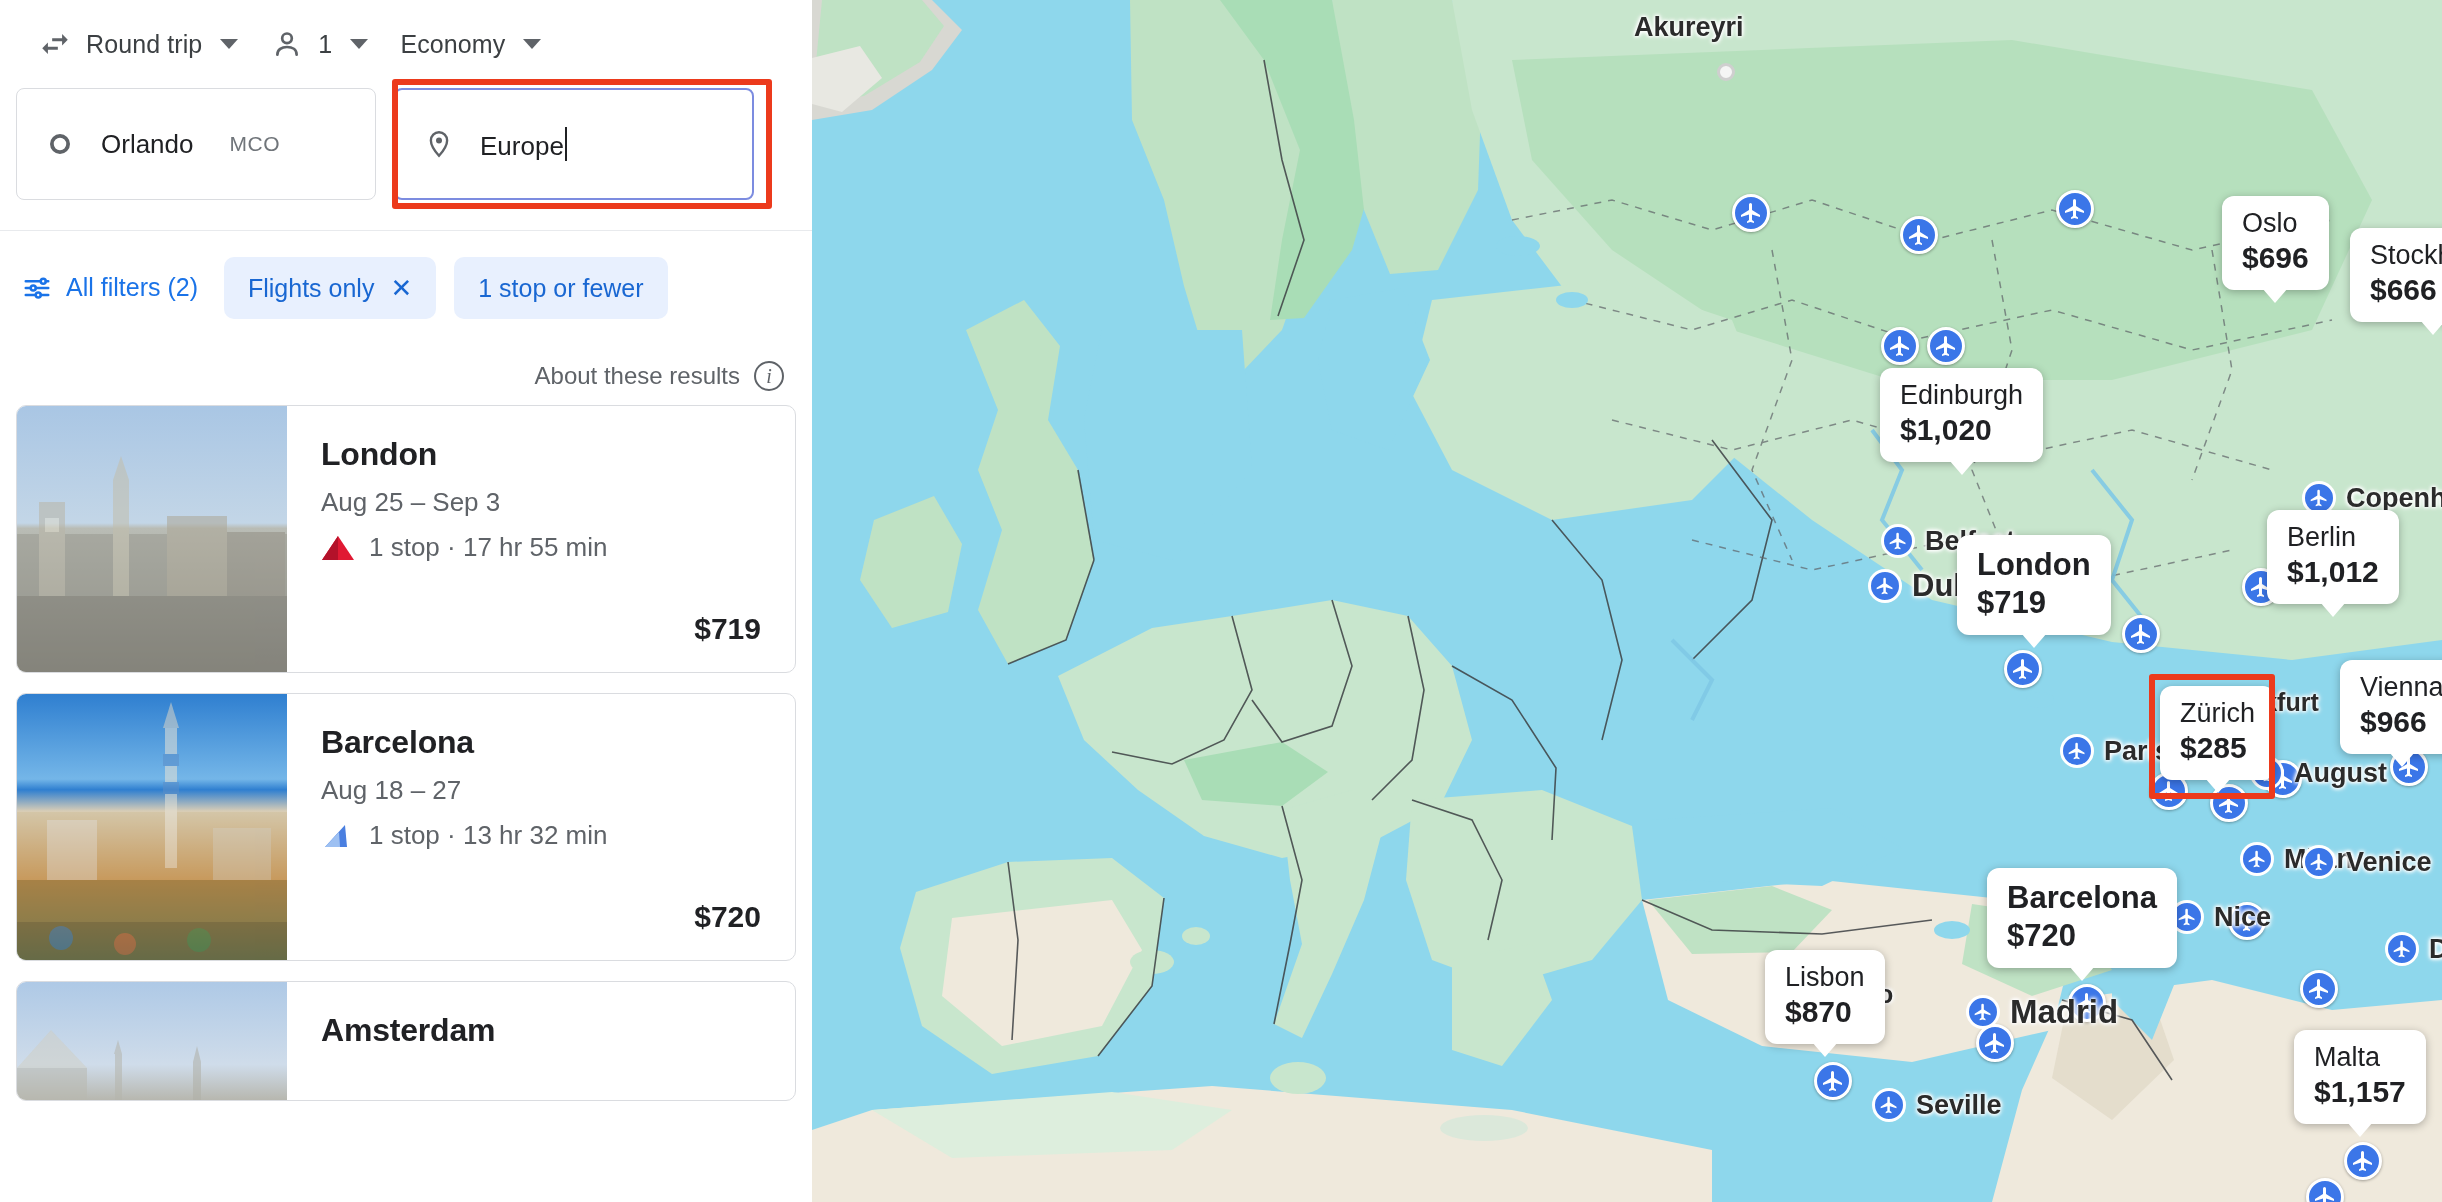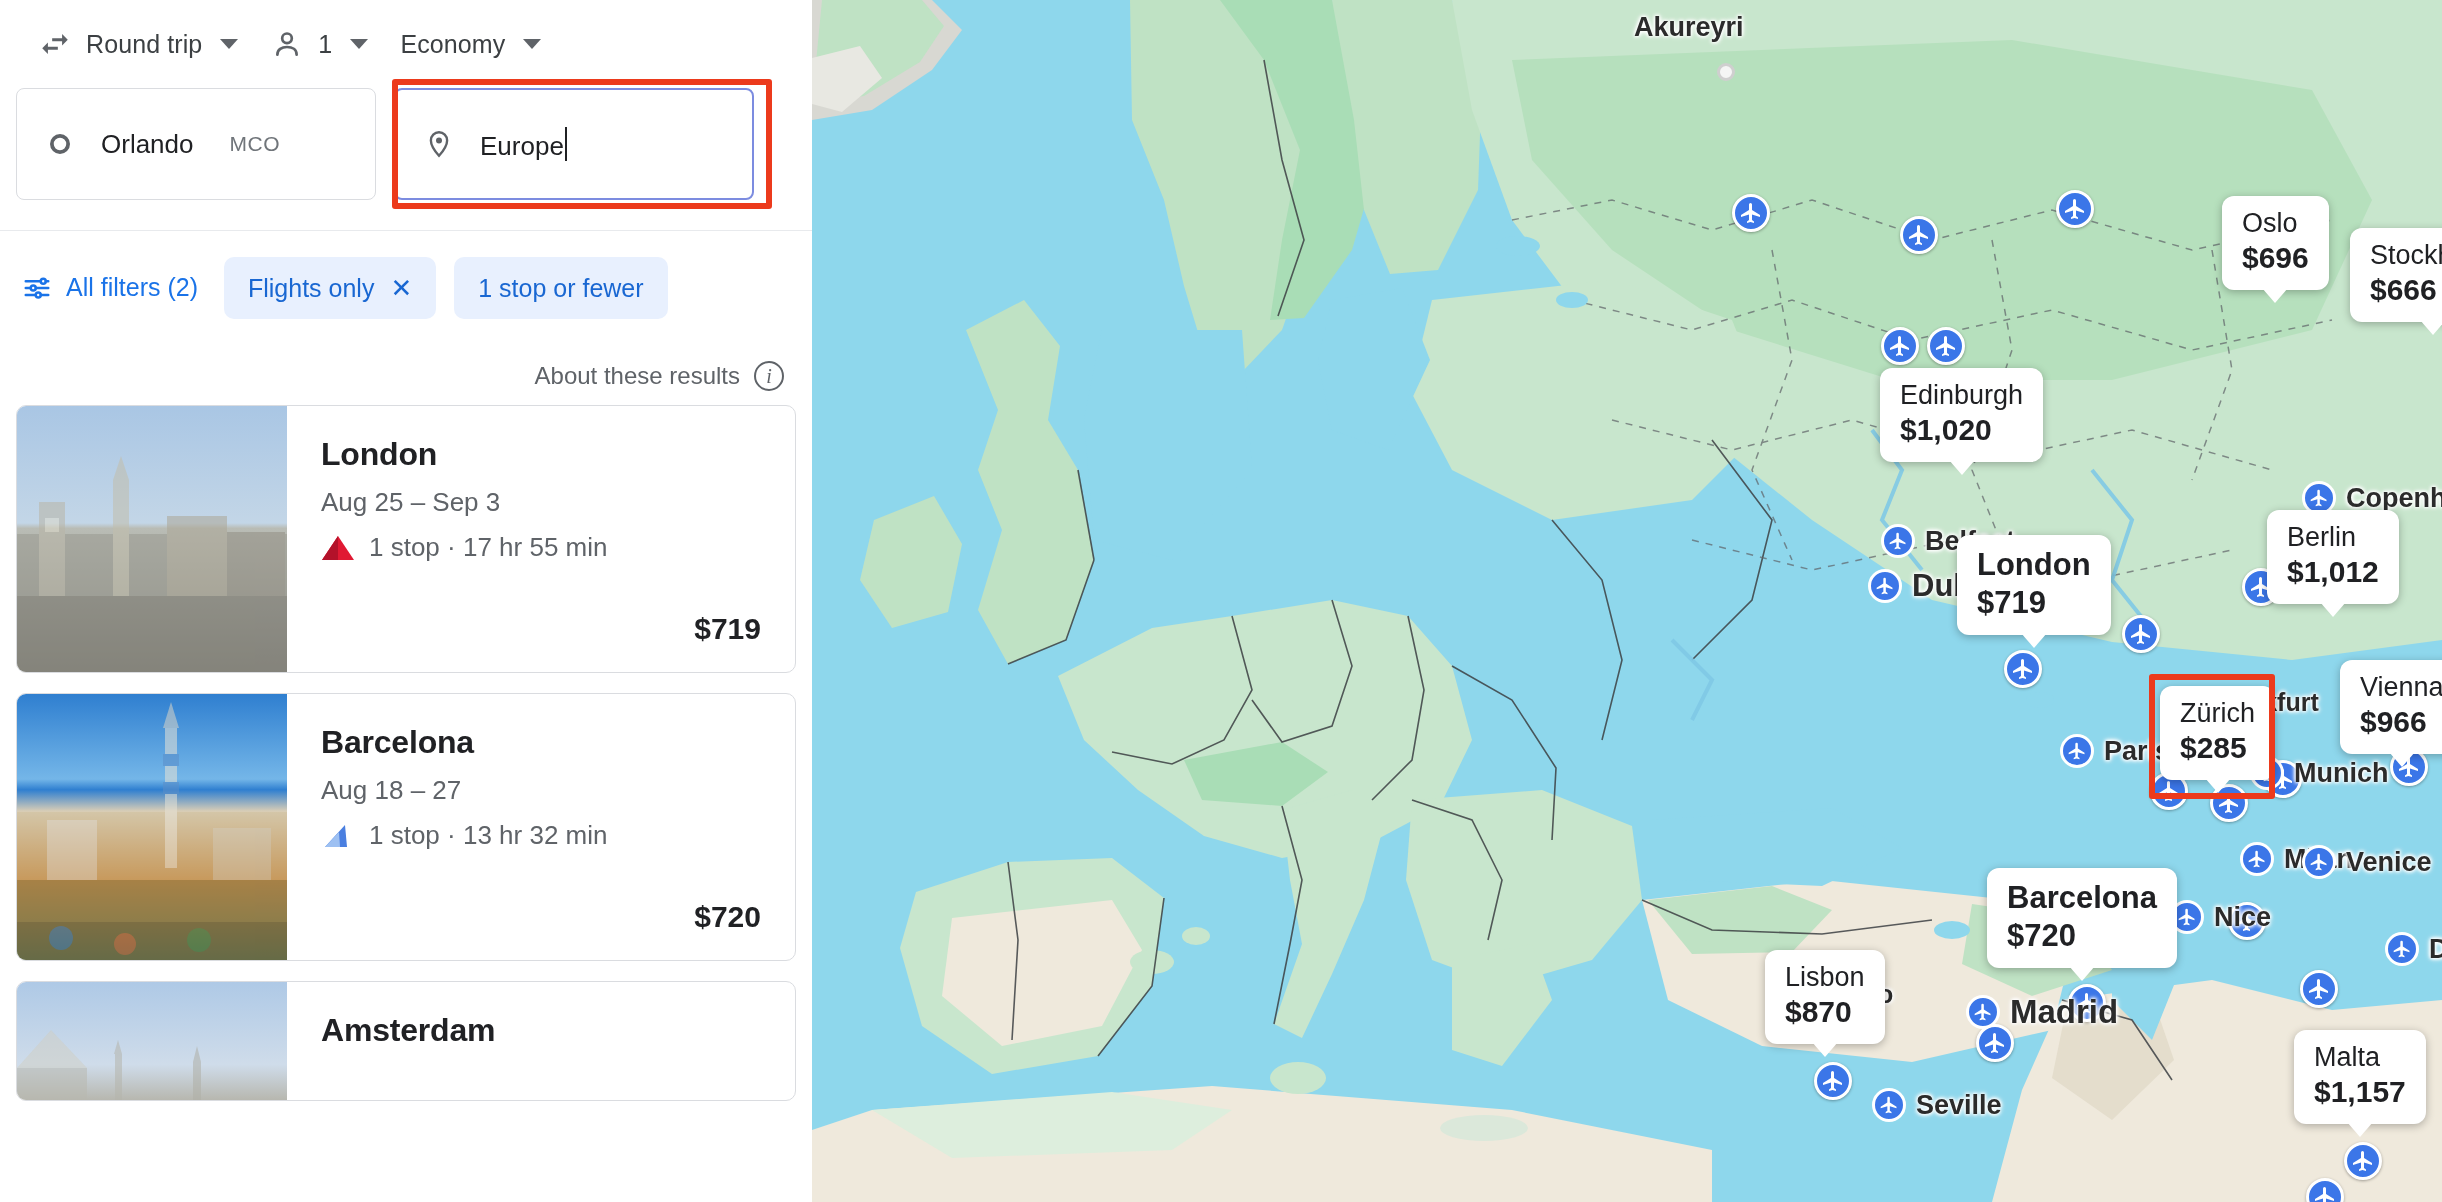--- a/index.html
+++ b/index.html
@@ -638,21 +638,21 @@
     <div class="city small" style="left:1397px; top:688px;">
       <span class="nm">Frankfurt</span>
     </div>
 
     <div class="city" style="left:1438px; top:756px;">
       <span class="dot" style="width:34px;height:34px;background:#3b76e8;border:3px solid #fff;display:flex;align-items:center;justify-content:center;">
           <svg viewBox="0 0 24 24" width="20" height="20" fill="#fff">
             <path d="M21 16v-2l-8-5V3.5a1.5 1.5 0 0 0-3 0V9l-8 5v2l8-2.5V19l-2 1.5V22l3.5-1 3.5 1v-1.5L13 19v-5.5L21 16z"></path>
           </svg>
         </span>
-      <span class="nm">Munich</span>
+      <span class="nm">August</span>
     </div>
 
     <div class="city" style="left:1428px; top:842px;">
       <span class="dot" style="width:34px;height:34px;background:#3b76e8;border:3px solid #fff;display:flex;align-items:center;justify-content:center;">
           <svg viewBox="0 0 24 24" width="20" height="20" fill="#fff">
             <path d="M21 16v-2l-8-5V3.5a1.5 1.5 0 0 0-3 0V9l-8 5v2l8-2.5V19l-2 1.5V22l3.5-1 3.5 1v-1.5L13 19v-5.5L21 16z"></path>
           </svg>
         </span>
       <span class="nm">Milan</span>
     </div>

